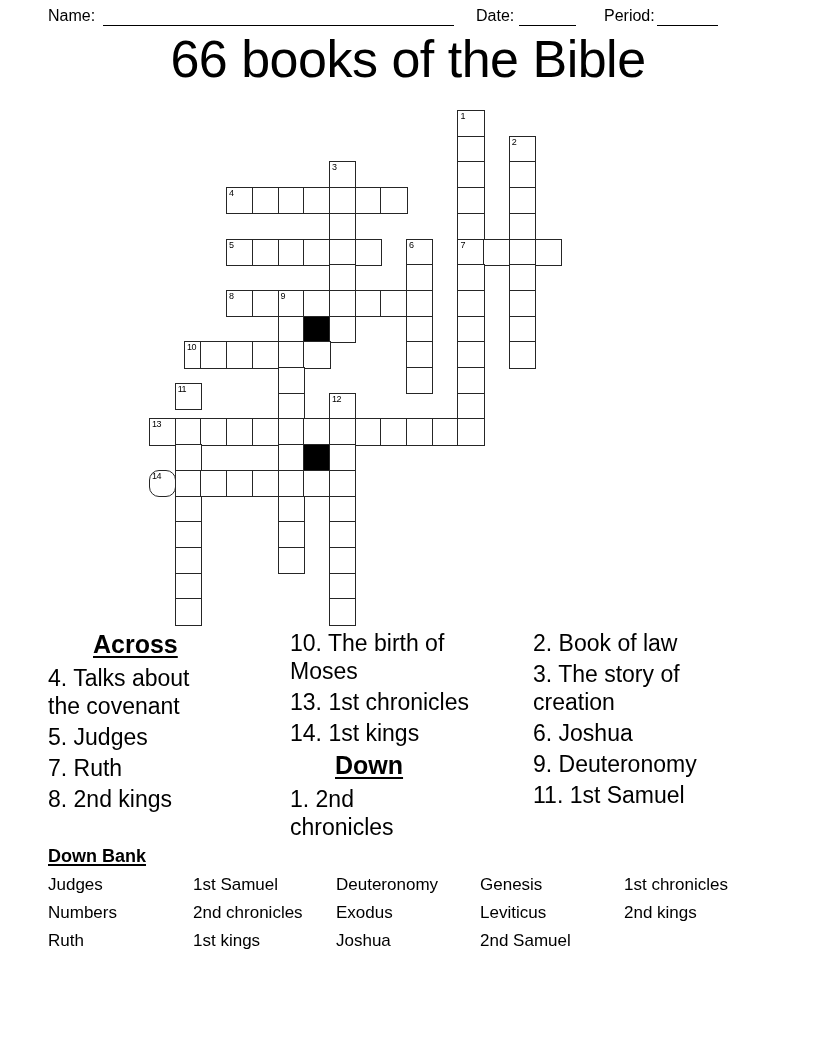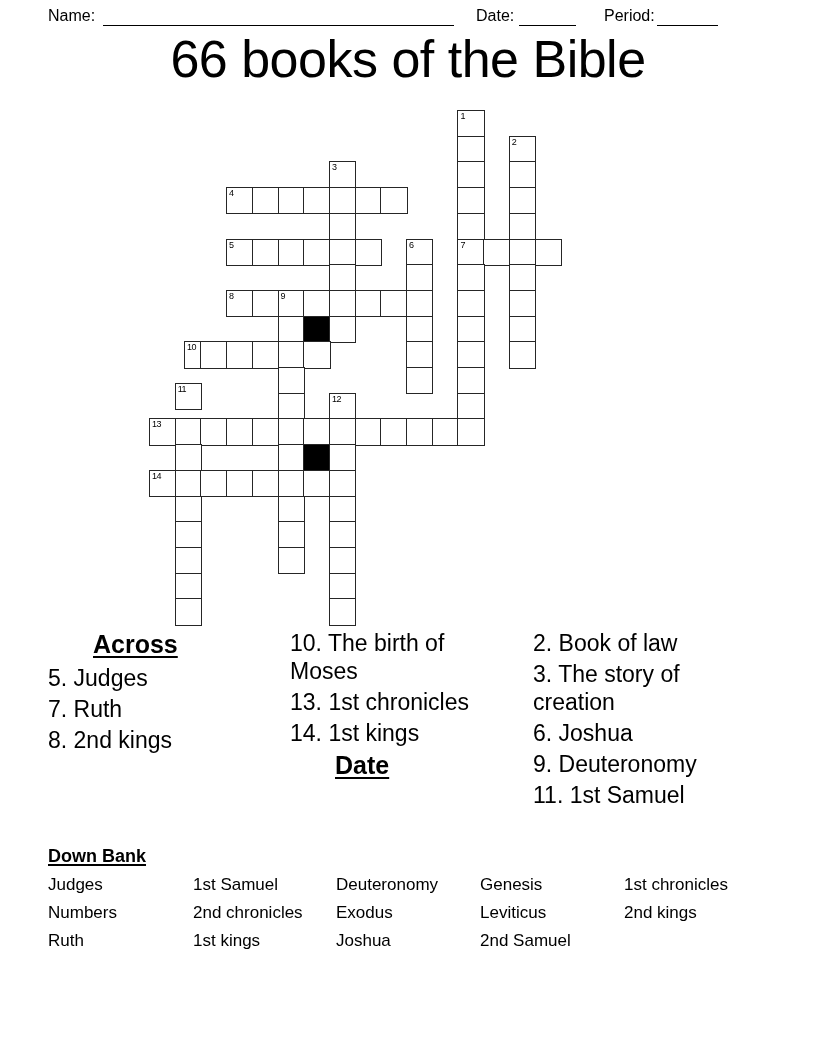--- a/index.html
+++ b/index.html
@@ -170,21 +170,21 @@
     <div class="cell" style="left: 179.9px; top: 308.4px;"></div>
     <div class="cell" style="left: 205.6px; top: 308.4px;"></div>
     <div class="cell" style="left: 231.3px; top: 308.4px;"></div>
     <div class="cell" style="left: 257px; top: 308.4px;"></div>
     <div class="cell" style="left: 282.7px; top: 308.4px;"></div>
     <div class="cell" style="left: 308.4px; top: 308.4px;"></div>
     <div class="cell" style="left: 25.7px; top: 334.1px;"></div>
     <div class="cell" style="left: 128.5px; top: 334.1px;"></div>
     <div class="cell black" style="left: 154.2px; top: 334.1px;"></div>
     <div class="cell" style="left: 179.9px; top: 334.1px;"></div>
-    <div class="cell" style="left: 0px; top: 359.8px;">
+    <div class="cell" style="left: 0px; top: 359.8px; border-radius: 10px;">
       <span class="cellnum">14</span>
     </div>
     <div class="cell" style="left: 25.7px; top: 359.8px;"></div>
     <div class="cell" style="left: 51.4px; top: 359.8px;"></div>
     <div class="cell" style="left: 77.1px; top: 359.8px;"></div>
     <div class="cell" style="left: 102.8px; top: 359.8px;"></div>
     <div class="cell" style="left: 128.5px; top: 359.8px;"></div>
     <div class="cell" style="left: 154.2px; top: 359.8px;"></div>
     <div class="cell" style="left: 179.9px; top: 359.8px;"></div>
     <div class="cell" style="left: 25.7px; top: 385.5px;"></div>
@@ -197,29 +197,31 @@
     <div class="cell" style="left: 128.5px; top: 436.9px;"></div>
     <div class="cell" style="left: 179.9px; top: 436.9px;"></div>
     <div class="cell" style="left: 25.7px; top: 462.6px;"></div>
     <div class="cell" style="left: 179.9px; top: 462.6px;"></div>
     <div class="cell" style="left: 25.7px; top: 488.3px;"></div>
     <div class="cell" style="left: 179.9px; top: 488.3px;"></div>
   </div>
 
 <div class="clue-col" id="clue-col-1">
     <div class="clue-heading">Across</div>
+    <div class="clue"><span class="num">4. </span><span>Talks about the covenant</span></div>
     <div class="clue"><span class="num">5. </span><span>Judges</span></div>
     <div class="clue"><span class="num">7. </span><span>Ruth</span></div>
     <div class="clue"><span class="num">8. </span><span>2nd kings</span></div>
   </div>
 <div class="clue-col" id="clue-col-2">
     <div class="clue"><span class="num">10. </span><span>The birth of Moses</span></div>
     <div class="clue"><span class="num">13. </span><span>1st chronicles</span></div>
     <div class="clue"><span class="num">14. </span><span>1st kings</span></div>
-    <div class="clue-heading">Date</div>
+    <div class="clue-heading">Down</div>
+    <div class="clue"><span class="num">1. </span><span>2nd chronicles</span></div>
   </div>
 <div class="clue-col" id="clue-col-3">
     <div class="clue"><span class="num">2. </span><span>Book of law</span></div>
     <div class="clue"><span class="num">3. </span><span>The story of creation</span></div>
     <div class="clue"><span class="num">6. </span><span>Joshua</span></div>
     <div class="clue"><span class="num">9. </span><span>Deuteronomy</span></div>
     <div class="clue"><span class="num">11. </span><span>1st Samuel</span></div>
   </div>
 
 <div id="wordbank-heading">Down Bank</div>

